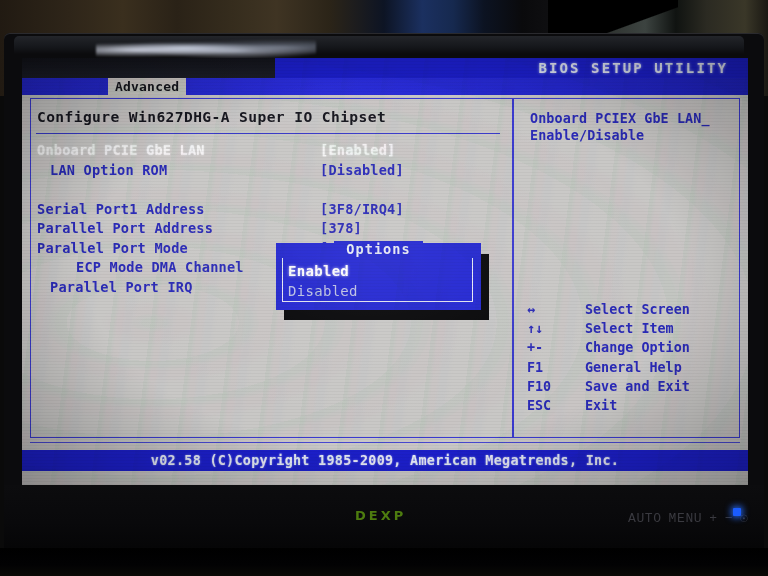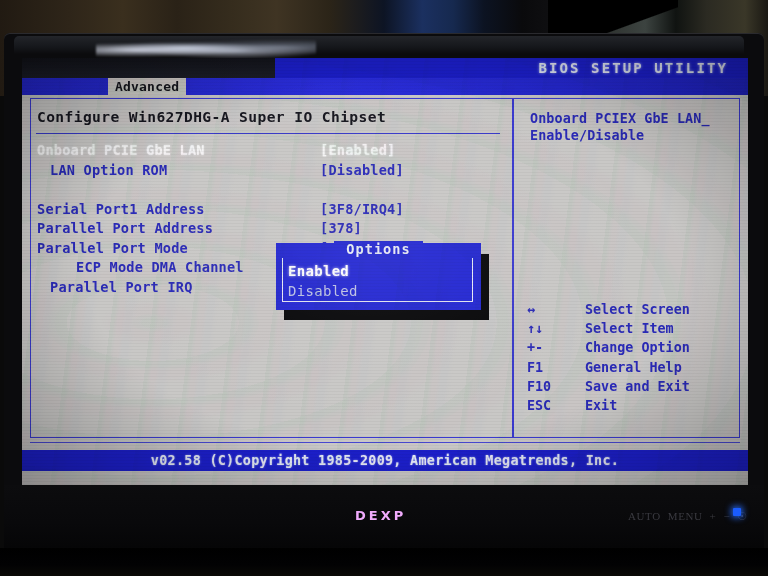--- a/index.html
+++ b/index.html
@@ -324,32 +324,32 @@
   .bottom-bezel {
     position: absolute;
     left: 4px; top: 485px;
     width: 760px; height: 68px;
     background: linear-gradient(180deg, #0c0c0e 0%, #09090b 55%, #050506 100%);
     border-radius: 0 0 5px 5px;
   }
   .brand {
     position: absolute;
     left: 355px; top: 508px;
-    color: #f0abfc;
+    color: #4d7c0f;
     font-family: "DejaVu Sans", "Liberation Sans", sans-serif;
     font-size: 13px;
     font-weight: bold;
     letter-spacing: 3px;
   }
   .osd {
     position: absolute;
     left: 628px; top: 510px;
     color: #3a3a40;
-    font-family: Liberation Serif, serif;
-    font-size: 11px;
+    font-family: Liberation Mono, monospace;
+    font-size: 13px;
     letter-spacing: .6px;
     white-space: nowrap;
   }
   .osd span { margin-right: 7px; }
   .power-led {
     position: absolute;
     left: 733px; top: 508px;
     width: 8px; height: 8px;
     background: #1a5cff;
     box-shadow: 0 0 6px 2px rgba(40,110,255,.8);

